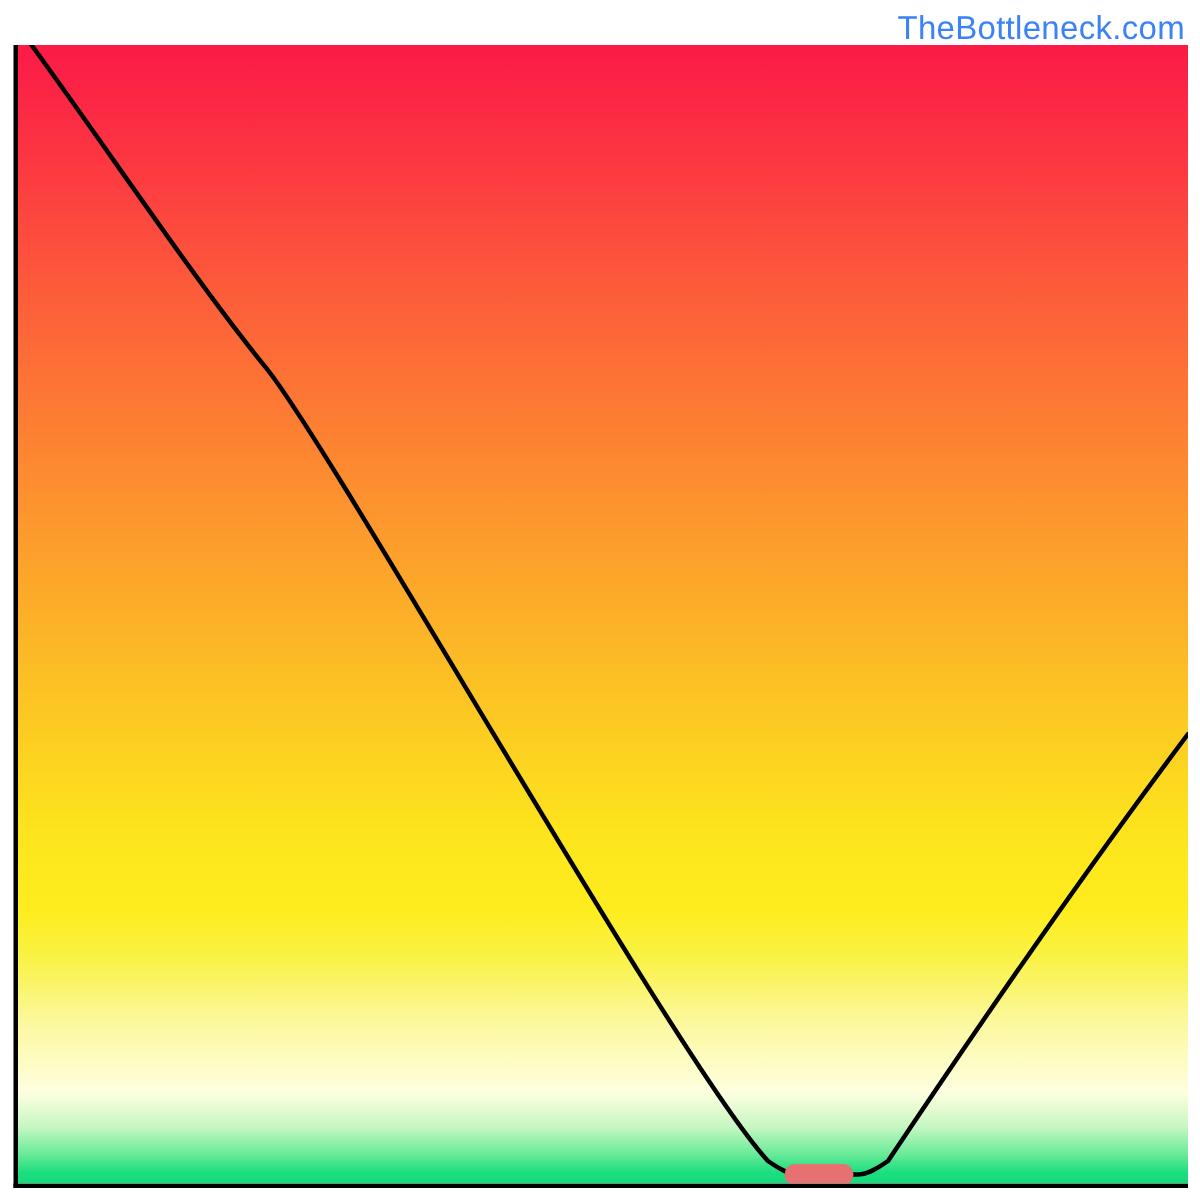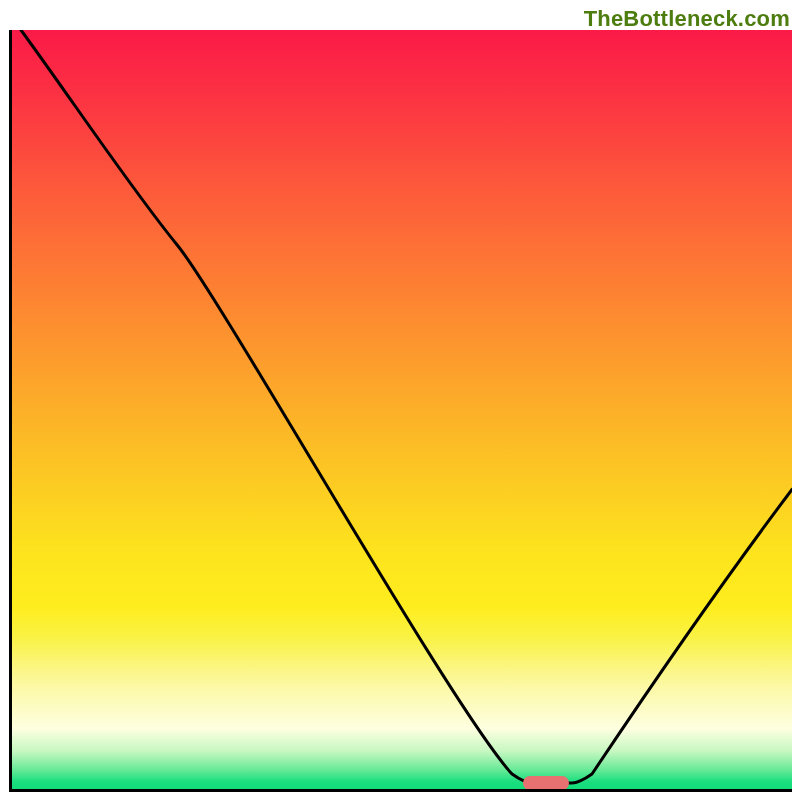--- a/index.html
+++ b/index.html
@@ -12,23 +12,23 @@
   }
   .container {
     position: relative;
     width: 800px;
     height: 800px;
   }
   .watermark {
     position: absolute;
     top: 6px;
     right: 10px;
-    color: #4d7c0f;
+    color: #3b82f6;
     font-size: 22px;
-    font-weight: 700;
+    font-weight: 400;
     letter-spacing: 0.2px;
   }
   .plot {
     position: absolute;
     left: 9px;
     top: 30px;
     width: 783px;
     height: 762px;
     border-left: 3px solid #000;
     border-bottom: 3px solid #000;

